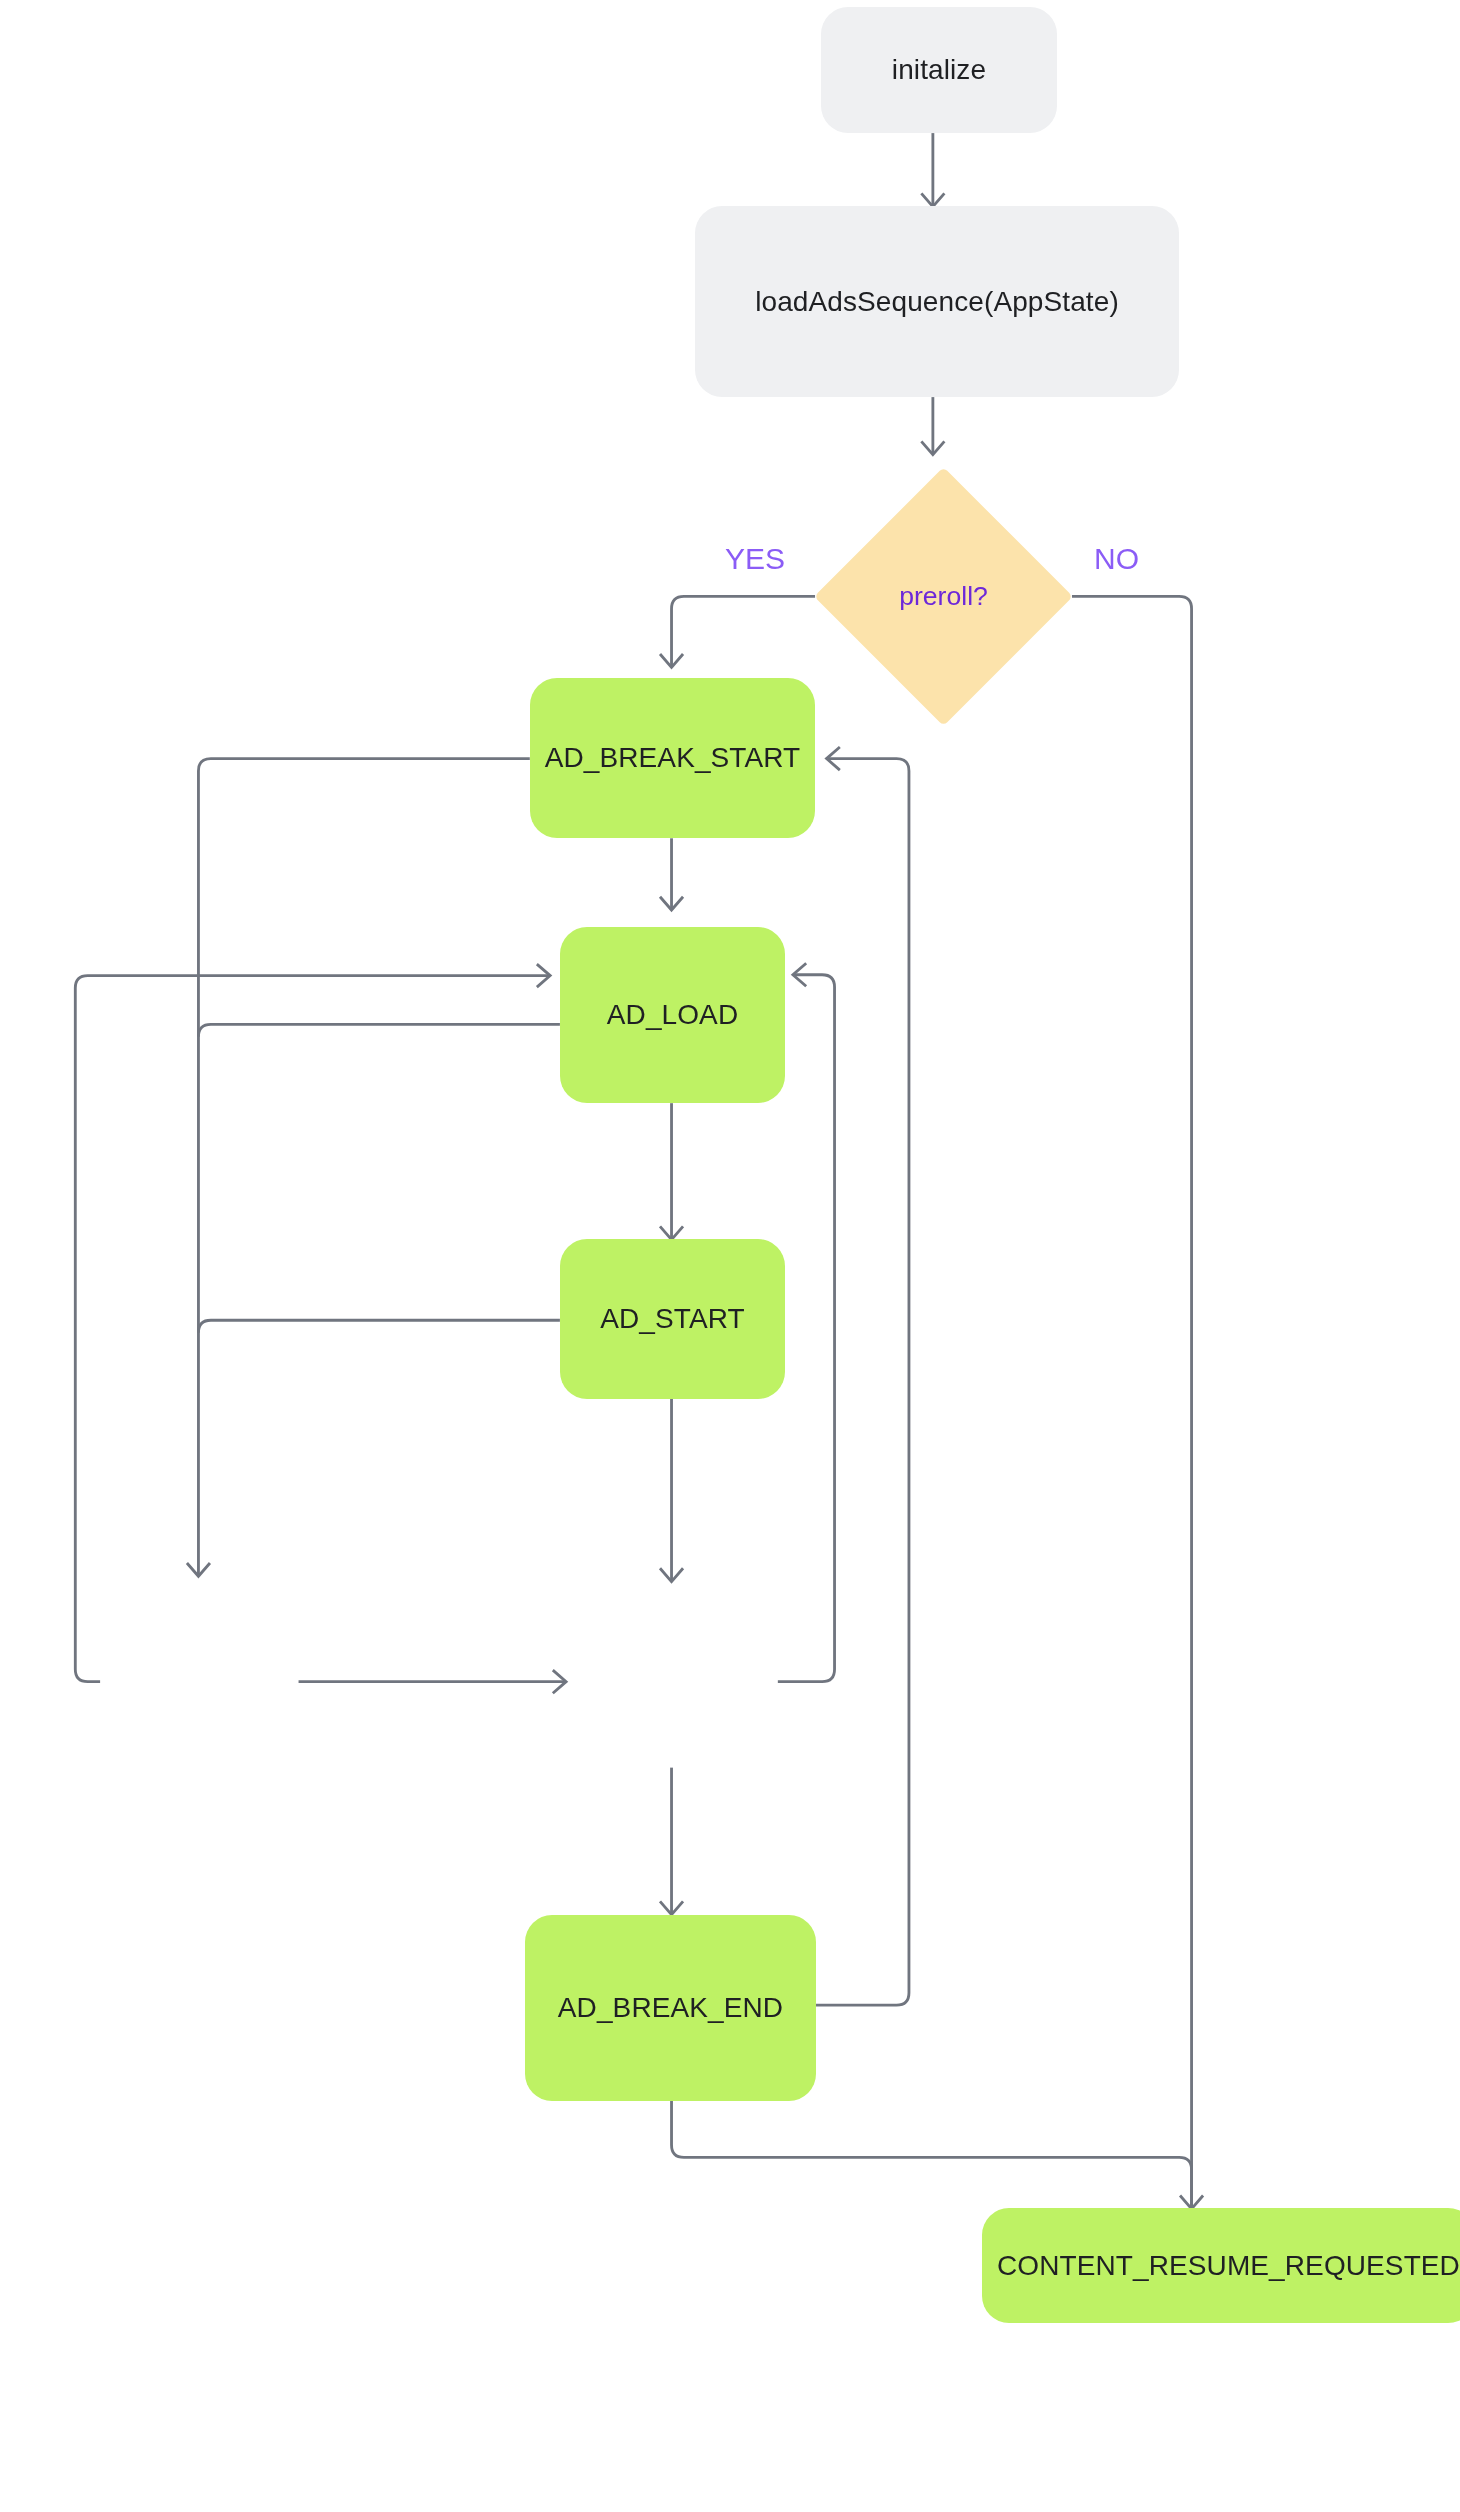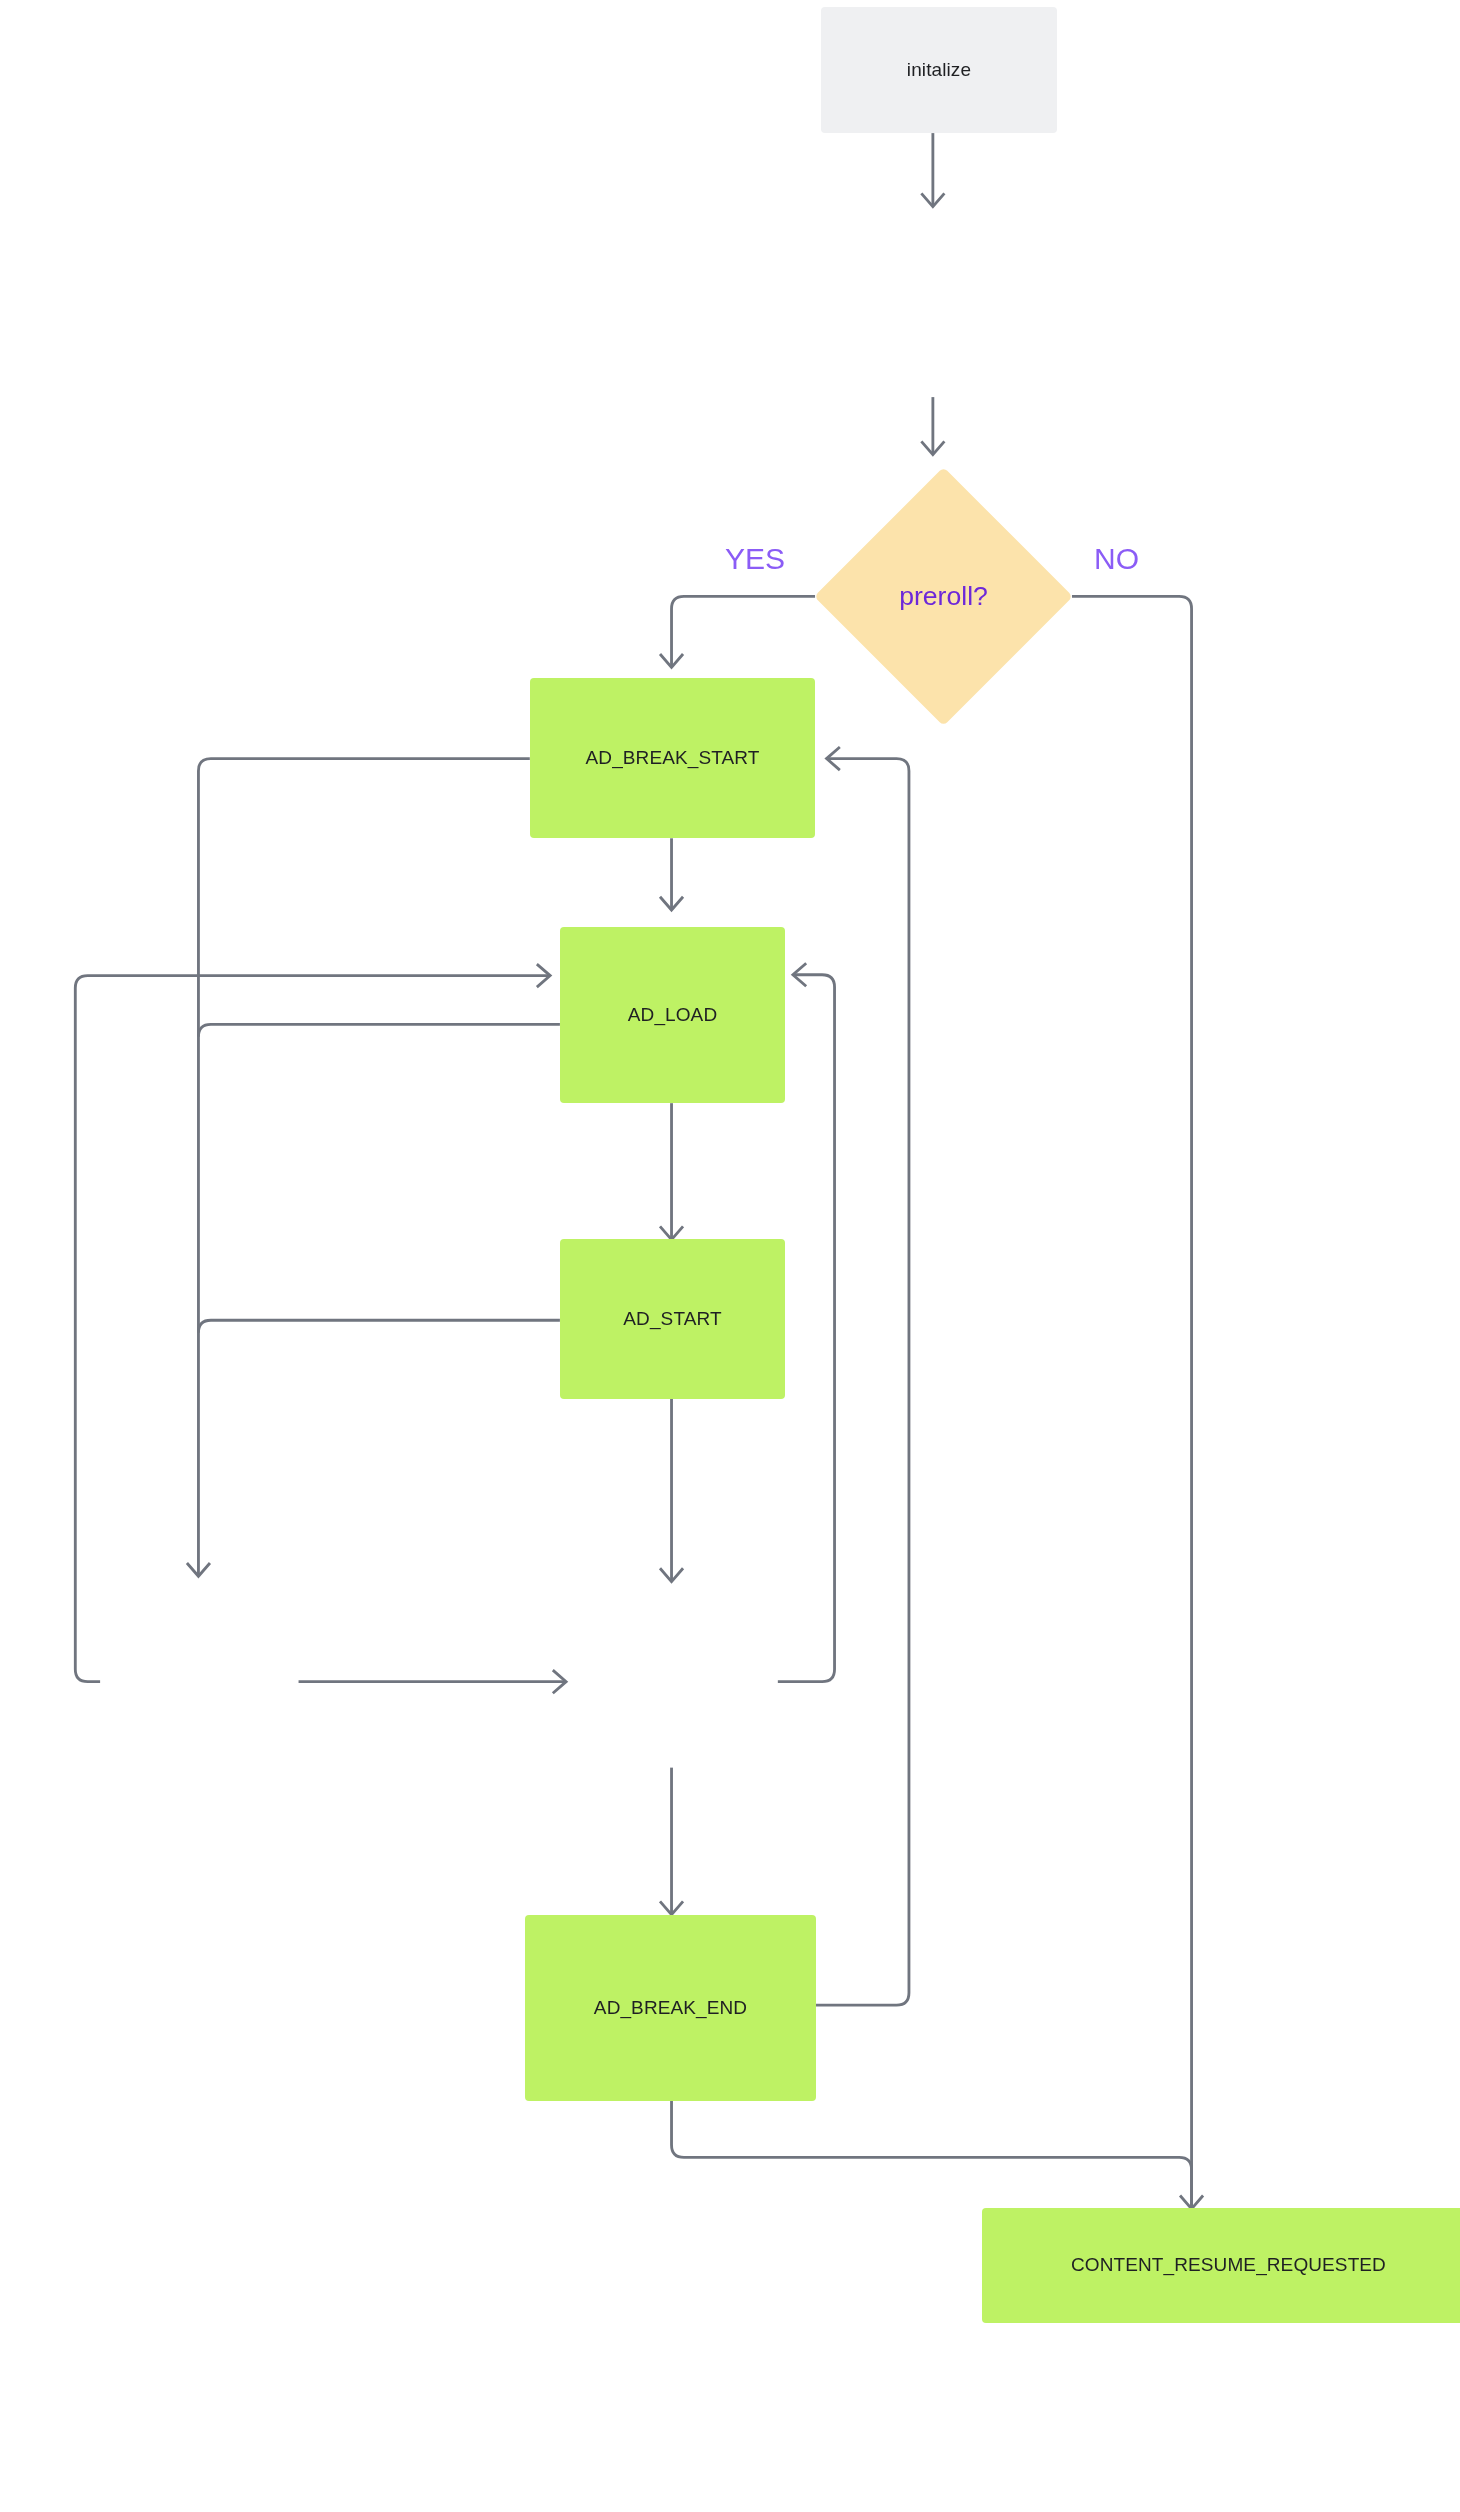--- a/index.html
+++ b/index.html
@@ -40,23 +40,23 @@
     stroke-linecap: butt;
     stroke-linejoin: miter;
   }
   .node {
     position: absolute;
     box-sizing: border-box;
     display: flex;
     align-items: center;
     justify-content: center;
     text-align: center;
-    border-radius: 4px;
+    border-radius: 27px;
     color: #1f2023;
-    font-size: 19px;
+    font-size: 28px;
     line-height: 1.2;
     letter-spacing: 0.1px;
     padding: 5.3px 12.4px;
   }
   .node.gray  { background: #eff0f2; }
   .node.blue  { background: #bef264; }
   .diamond-wrap {
     position: absolute;
   }
   .diamond-shape {
@@ -171,20 +171,23 @@
     <g>
       <path class="edge-path" d="M 758 2371 L 758 2421 Q 758 2435 772 2435 L 1331 2435 Q 1345 2435 1345 2449 L 1345 2492"></path>
     </g>
 
   </svg>
 
   <div class="node gray" style="left:821px; top:7px; width:236px; height:126px;">
     <span>initalize</span>
   </div>
 
+  <div class="node gray" style="left:695px; top:206px; width:484px; height:191px;">
+    <span>loadAdsSequence(AppState)</span>
+  </div>
 
   <div class="diamond-wrap" style="left:852px; top:505px; width:183px; height:183px;">
     <div class="diamond-shape"></div>
     <div class="diamond-label">preroll?</div>
   </div>
 
   <div class="edge-label" style="left:725px; top:542px;">YES</div>
 
   <div class="edge-label" style="left:1094px; top:542px;">NO</div>
 

